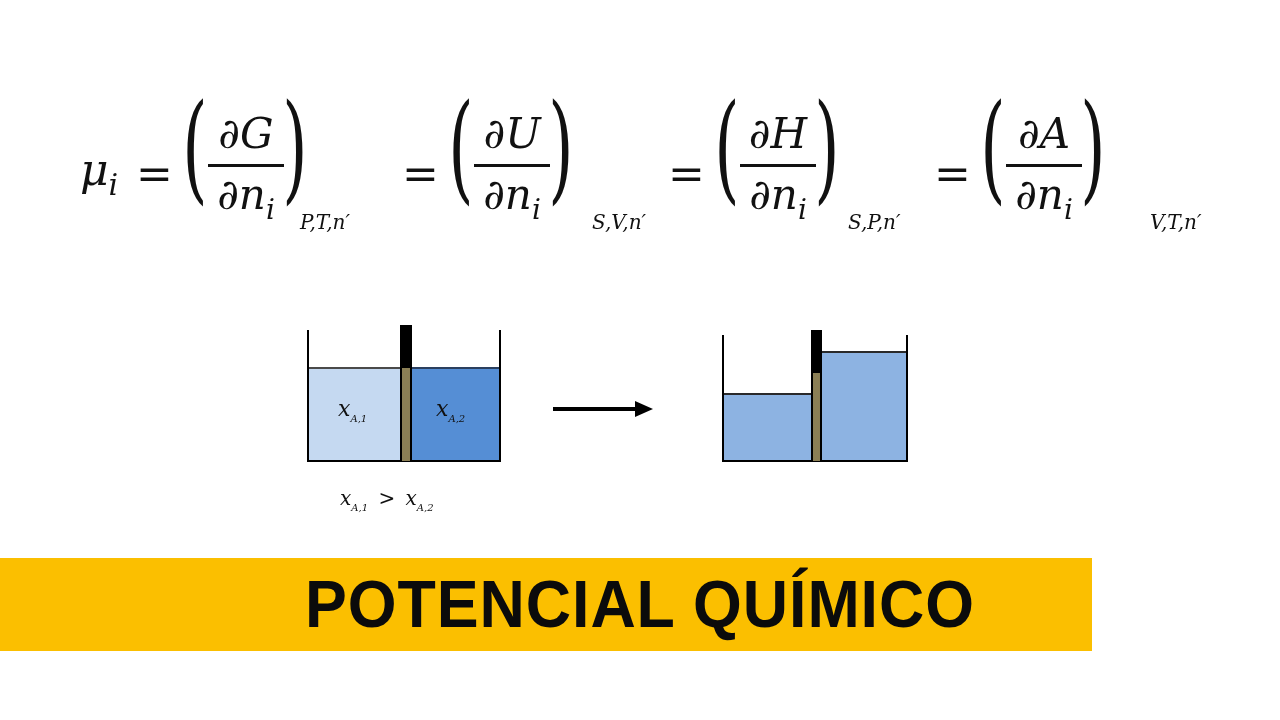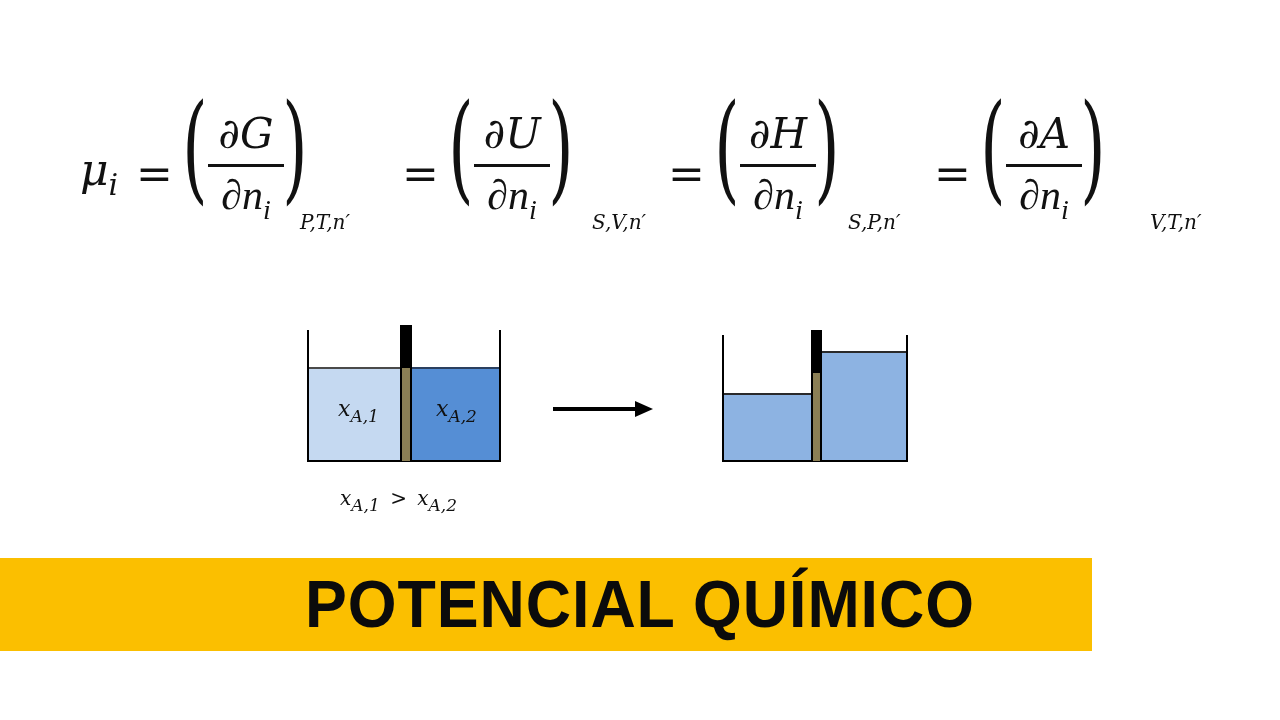--- a/index.html
+++ b/index.html
@@ -10,31 +10,31 @@
   
   .eq { position:absolute; left:80px; top:100px; width:1140px; height:150px; }
   .mi { font-style:italic; font-family:"DejaVu Serif", serif; }
   .mu { left:0; top:44px; font-size:44px; }
   .mu sub { font-size:30px; vertical-align:-10px; }
   .eqsign { font-size:44px; top:48px; }
   .paren { font-size:118px; font-weight:200; top:-12px; line-height:1; font-family:"DejaVu Serif", serif; transform:scaleX(0.55); transform-origin:center; }
   .frac { top:10px; width:80px; text-align:center; }
   .frac .num { font-size:42px; line-height:48px; display:block; }
   .frac .bar { height:3px; background:#111; margin:6px 2px 4px 2px; }
-  .frac .den { font-size:42px; line-height:48px; display:block;font-family:Liberation Serif, serif; }
+  .frac .den { font-size:42px; line-height:48px; display:block; }
   .frac .den sub { font-size:28px; vertical-align:-10px; }
   .subs { font-size:20px; top:110px; font-style:italic; white-space:nowrap; }
 
   
   .liquid { position:absolute; }
   .wall { position:absolute; background:#000; }
   .membrane { position:absolute; background:#8b7f55; border-left:2px solid #000; border-right:2px solid #000; }
   .piston { position:absolute; background:#000; }
   .lbl { position:absolute; font-size:22px; font-style:italic; }
-  .lbl sub { font-size:17px; font-style:italic; vertical-align:-6px; }
+  .lbl sub { font-size:10px; font-style:italic; vertical-align:-6px; }
 
   .arrow-line { position:absolute; left:553px; top:407px; width:84px; height:4px; background:#000; }
   .arrow-head { position:absolute; left:635px; top:401px; width:0; height:0;
                 border-top:8px solid transparent; border-bottom:8px solid transparent; border-left:18px solid #000; }
 
   
   .banner { position:absolute; left:0; top:558px; width:1092px; height:93px; background:#fbbf00; }
   .banner-text { position:absolute; left:0; width:1280px; top:0; height:93px; line-height:93px; text-align:center;
                  font-family:"Liberation Sans", sans-serif; font-weight:bold; font-size:66px; color:#0b0b0b;
                  letter-spacing:1px; transform:scaleX(0.95); }

